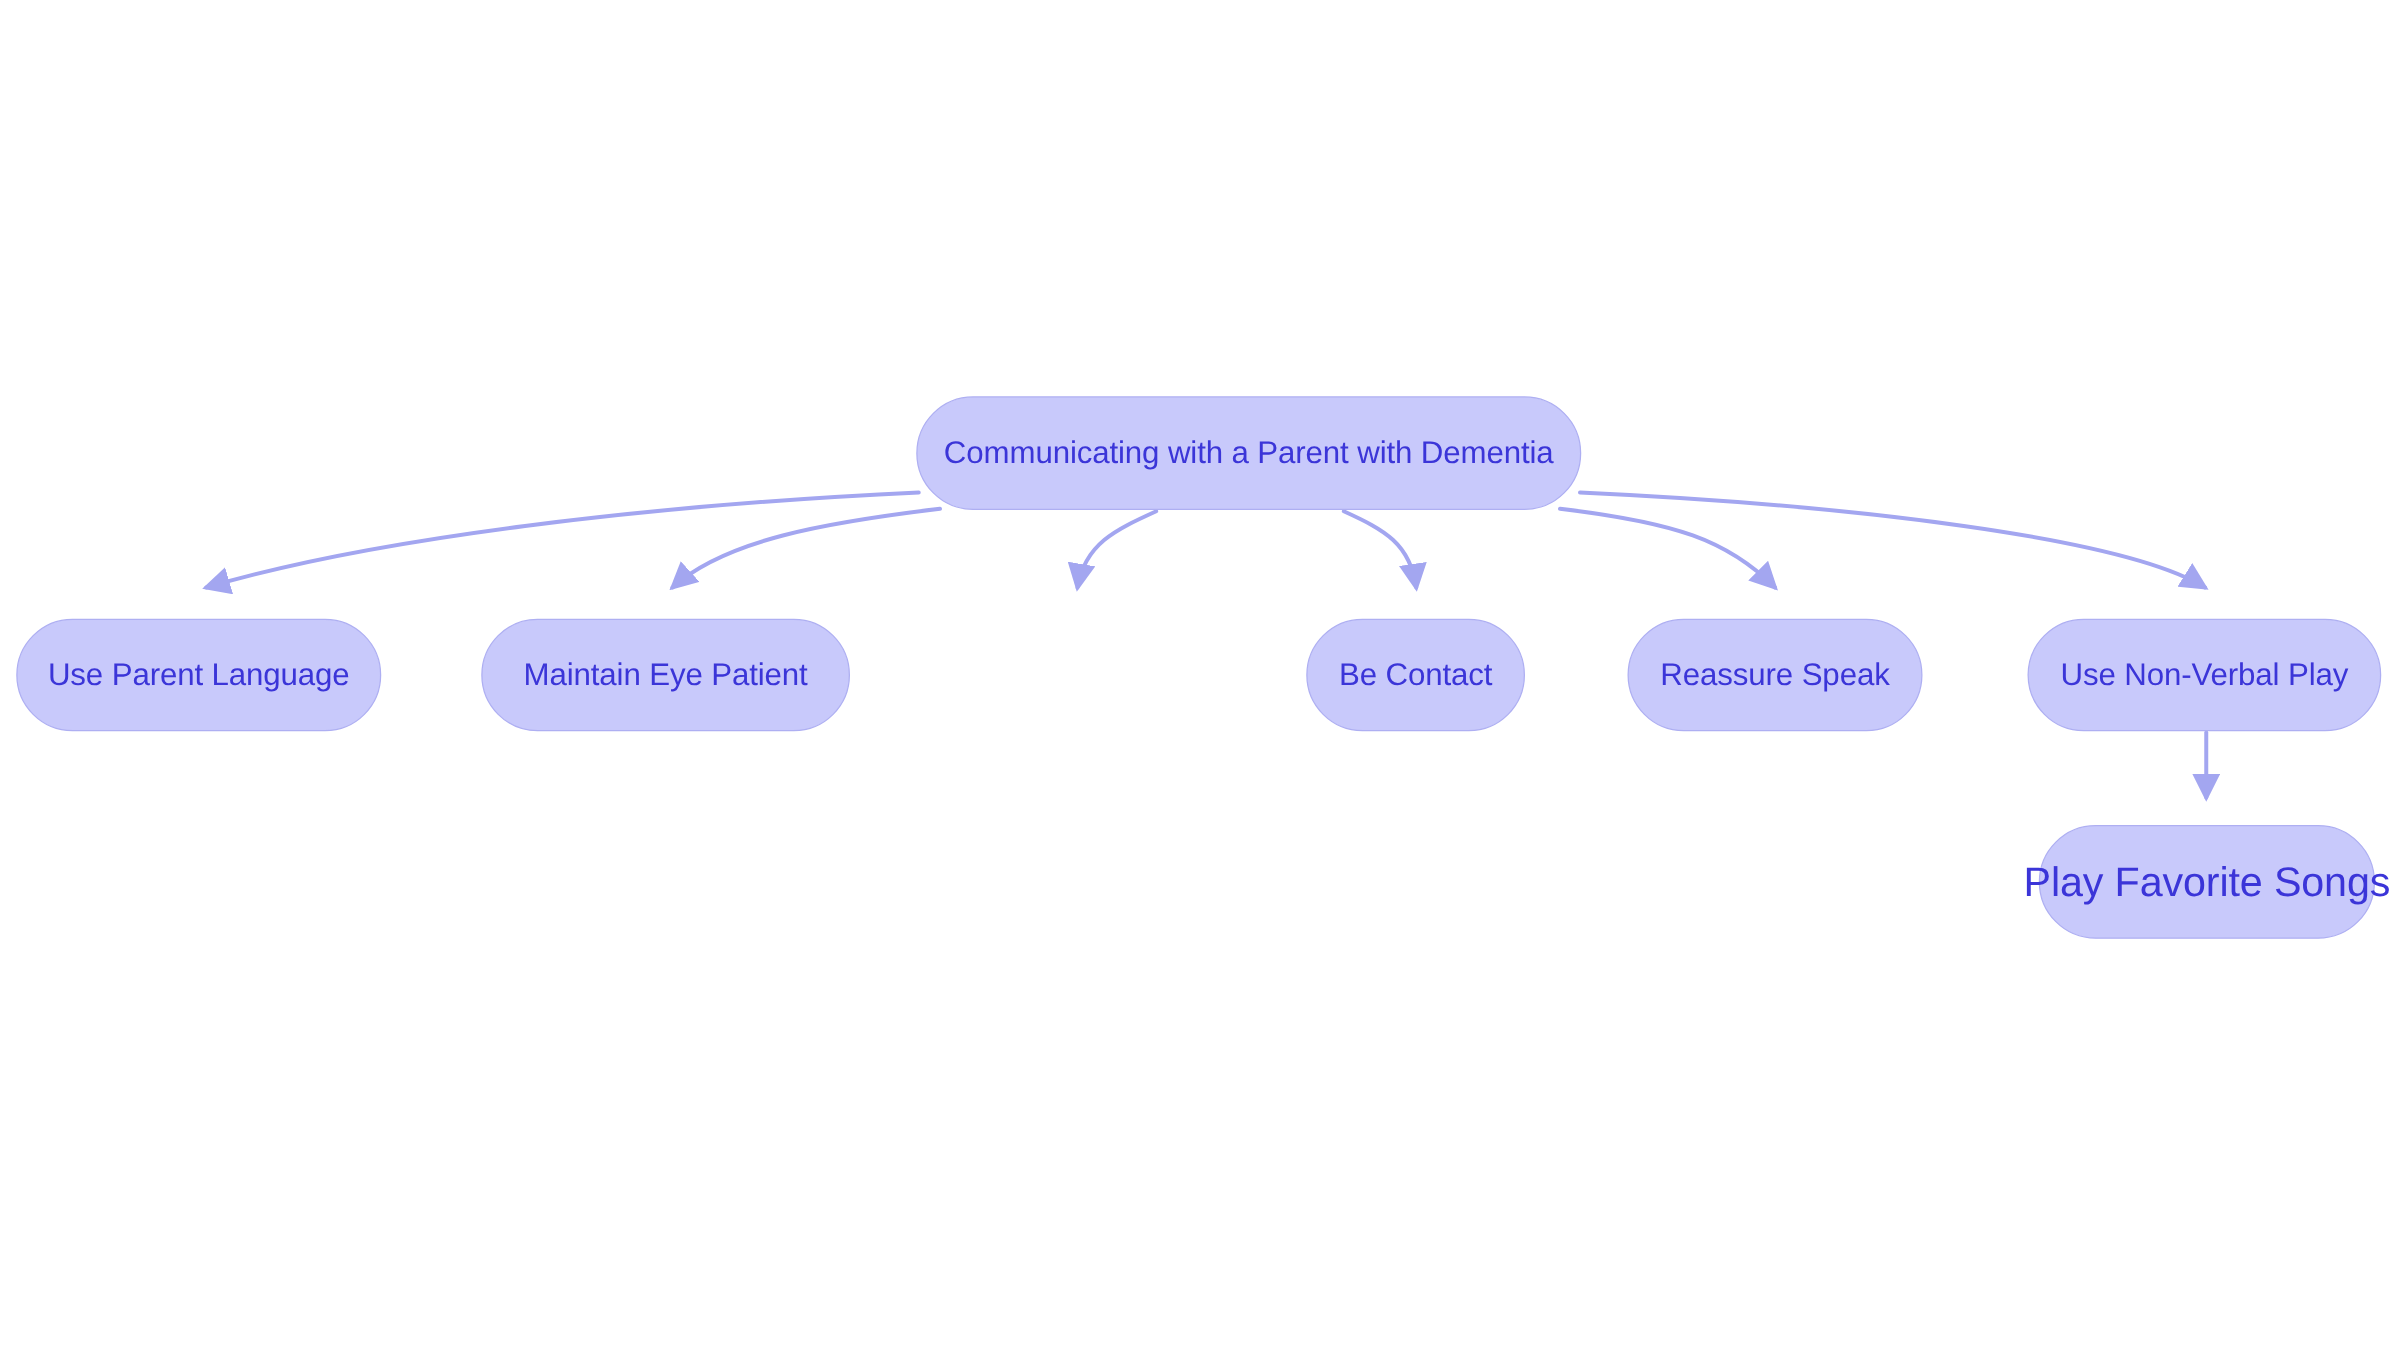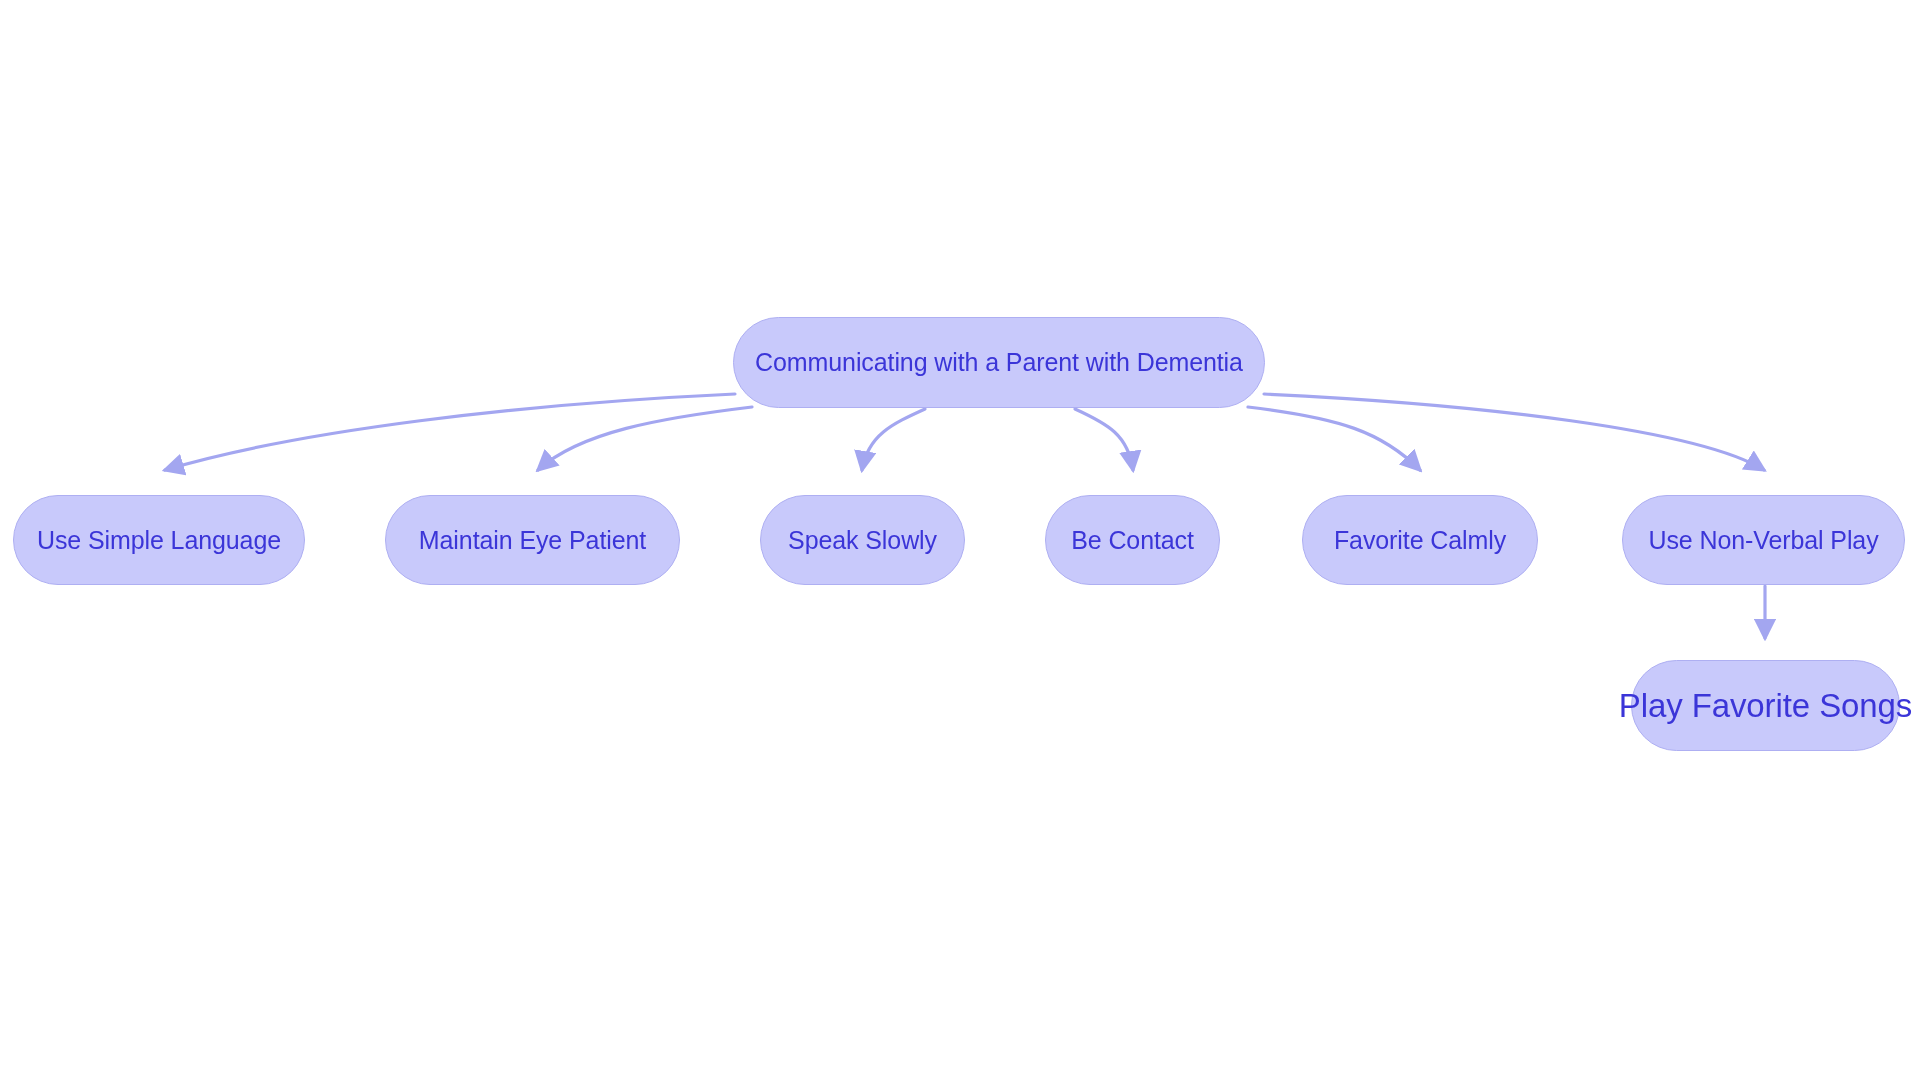--- a/index.html
+++ b/index.html
@@ -82,37 +82,34 @@
     <path d="M 1264 394 C 1480 404, 1700 430, 1764 470" fill="none" stroke="#a3a6f0" stroke-width="3.2" stroke-linecap="round" marker-end="url(#arrow)"></path>
 
     <path d="M 1765 586 L 1765 638" fill="none" stroke="#a3a6f0" stroke-width="3.2" stroke-linecap="round" marker-end="url(#arrow)"></path>
   </svg>
 
   <div class="node root" style="left:733px; top:317px; width:532px; height:91px;">
     <span class="node-label">Communicating with a Parent with Dementia</span>
   </div>
 
   <div class="node level1" style="left:13px; top:495px; width:292px; height:90px;">
-    <span class="node-label">Use Simple Language</span>
+    <span class="node-label">Use Parent Language</span>
   </div>
 
   <div class="node level1" style="left:385px; top:495px; width:295px; height:90px;">
     <span class="node-label">Maintain Eye Patient</span>
   </div>
 
-  <div class="node level1" style="left:760px; top:495px; width:205px; height:90px;">
-    <span class="node-label">Speak Slowly</span>
-  </div>
 
   <div class="node level1" style="left:1045px; top:495px; width:175px; height:90px;">
     <span class="node-label">Be Contact</span>
   </div>
 
   <div class="node level1" style="left:1302px; top:495px; width:236px; height:90px;">
-    <span class="node-label">Favorite Calmly</span>
+    <span class="node-label">Reassure Speak</span>
   </div>
 
   <div class="node level1" style="left:1622px; top:495px; width:283px; height:90px;">
     <span class="node-label">Use Non-Verbal Play</span>
   </div>
 
   <div class="node level2" style="left:1631px; top:660px; width:269px; height:91px;">
     <span class="node-label">Play Favorite Songs</span>
   </div>
 

